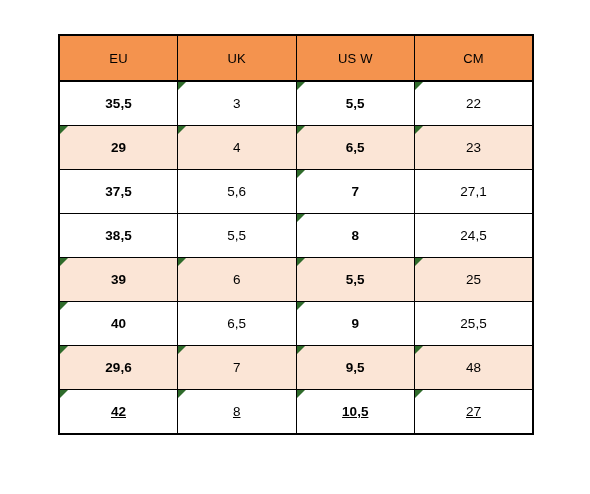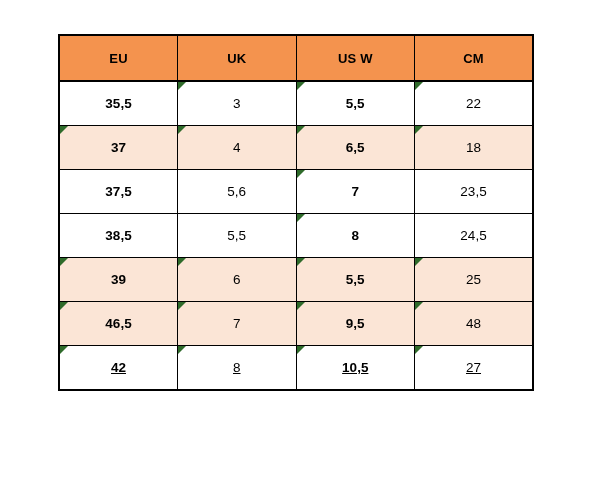--- a/index.html
+++ b/index.html
@@ -55,21 +55,21 @@
     border-right: none;
   }
 
   table.size-table tr:last-child td {
     border-bottom: none;
     text-decoration: underline;
   }
 
   table.size-table thead th {
     background: #F4934E;
-    font-weight: bold;
+    font-weight: normal;
     font-size: 13px;
     height: 44px;
     border-bottom: 2px solid #000000;
     letter-spacing: 0.2px;
   }
 
   tr.row-white td { background: #ffffff; }
   tr.row-peach td { background: #FBE5D6; }
 
   td.col-bold { font-weight: bold; font-size: 14px; }
@@ -107,45 +107,51 @@
         </tr>
     </thead>
     <tbody>
         <tr class="row-white">
           <td class="col-bold"><span>35,5</span></td>
           <td class="col-plain"><span class="corner-flag"></span><span>3</span></td>
           <td class="col-bold"><span class="corner-flag"></span><span>5,5</span></td>
           <td class="col-plain"><span class="corner-flag"></span><span>22</span></td>
         </tr>
         <tr class="row-peach">
-          <td class="col-bold"><span class="corner-flag"></span><span>37</span></td>
+          <td class="col-bold"><span class="corner-flag"></span><span>29</span></td>
           <td class="col-plain"><span class="corner-flag"></span><span>4</span></td>
           <td class="col-bold"><span class="corner-flag"></span><span>6,5</span></td>
-          <td class="col-plain"><span class="corner-flag"></span><span>18</span></td>
+          <td class="col-plain"><span class="corner-flag"></span><span>23</span></td>
         </tr>
         <tr class="row-white">
           <td class="col-bold"><span>37,5</span></td>
           <td class="col-plain"><span>5,6</span></td>
           <td class="col-bold"><span class="corner-flag"></span><span>7</span></td>
-          <td class="col-plain"><span>23,5</span></td>
+          <td class="col-plain"><span>27,1</span></td>
         </tr>
         <tr class="row-white">
           <td class="col-bold"><span>38,5</span></td>
           <td class="col-plain"><span>5,5</span></td>
           <td class="col-bold"><span class="corner-flag"></span><span>8</span></td>
           <td class="col-plain"><span>24,5</span></td>
         </tr>
         <tr class="row-peach">
           <td class="col-bold"><span class="corner-flag"></span><span>39</span></td>
           <td class="col-plain"><span class="corner-flag"></span><span>6</span></td>
           <td class="col-bold"><span class="corner-flag"></span><span>5,5</span></td>
           <td class="col-plain"><span class="corner-flag"></span><span>25</span></td>
         </tr>
+        <tr class="row-white">
+          <td class="col-bold"><span class="corner-flag"></span><span>40</span></td>
+          <td class="col-plain"><span>6,5</span></td>
+          <td class="col-bold"><span class="corner-flag"></span><span>9</span></td>
+          <td class="col-plain"><span>25,5</span></td>
+        </tr>
         <tr class="row-peach">
-          <td class="col-bold"><span class="corner-flag"></span><span>46,5</span></td>
+          <td class="col-bold"><span class="corner-flag"></span><span>29,6</span></td>
           <td class="col-plain"><span class="corner-flag"></span><span>7</span></td>
           <td class="col-bold"><span class="corner-flag"></span><span>9,5</span></td>
           <td class="col-plain"><span class="corner-flag"></span><span>48</span></td>
         </tr>
         <tr class="row-white">
           <td class="col-bold"><span class="corner-flag"></span><span>42</span></td>
           <td class="col-plain"><span class="corner-flag"></span><span>8</span></td>
           <td class="col-bold"><span class="corner-flag"></span><span>10,5</span></td>
           <td class="col-plain"><span class="corner-flag"></span><span>27</span></td>
         </tr>

